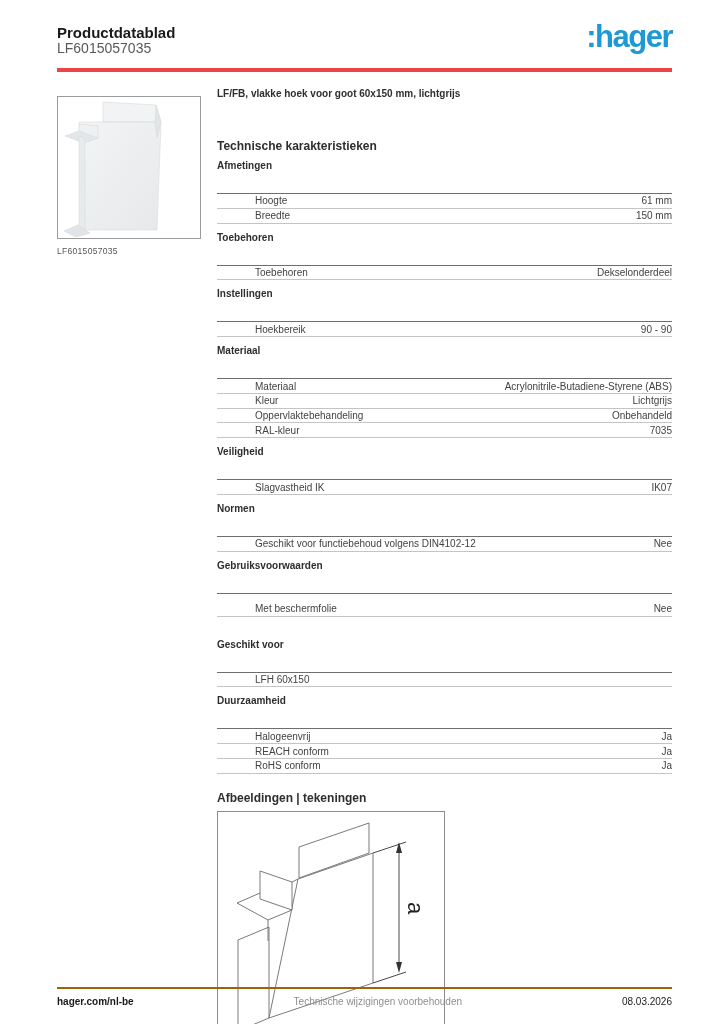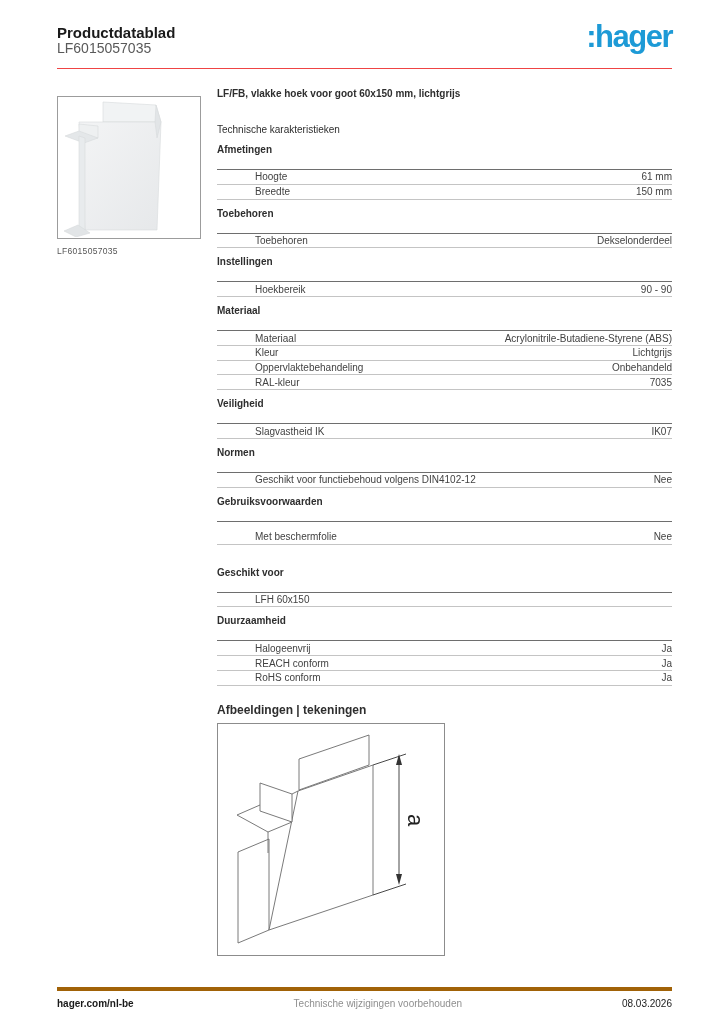--- a/index.html
+++ b/index.html
@@ -5,56 +5,56 @@
   html,body{margin:0;padding:0;}
   body{
     width:724px;height:1024px;position:relative;overflow:hidden;
     background:#ffffff;
     font-family:"Liberation Sans","DejaVu Sans",sans-serif;
     color:#3d3d3d;
   }
   
   .header{
     position:absolute;left:57px;right:52px;top:0;height:68px;
-    border-bottom:1px solid #ef4444;
+    border-bottom:4px solid #ef4444;
   }
   .doc-title{font-size:15px;font-weight:bold;color:#1a1a1a;line-height:15px;margin-top:25px;}
   .doc-ref{font-size:14px;color:#595959;line-height:15px;margin-top:1px;}
   .logo{
     position:absolute;right:0;top:24px;
     font-size:31px;font-weight:bold;letter-spacing:-1.5px;line-height:26px;
   }
   
   .photo-col{position:absolute;left:57px;top:96px;width:144px;}
   .photo-box{width:142px;height:141px;border:1px solid #9c9c9c;background:#fff;}
   .photo-caption{margin-top:7px;font-size:8.5px;color:#555;letter-spacing:.3px;}
   
   .main-col{position:absolute;left:217px;top:88px;width:455px;}
   .product-title{font-size:10px;font-weight:bold;color:#2e2e2e;line-height:12px;}
-  .tech-heading{font-size:10px;font-weight:normal;color:#2e2e2e;line-height:12px;margin-top:24px;}
+  .tech-heading{font-size:12px;font-weight:bold;color:#2e2e2e;line-height:12px;margin-top:40px;}
   .sections{margin-top:5px;}
   .section{margin-top:8px;}
   .section.spaced{margin-top:22px;}
   .section-title{
     font-size:10px;font-weight:bold;color:#2e2e2e;line-height:12px;
-    padding-bottom:13px;border-bottom:1px solid #6e6e6e;
+    padding-bottom:21px;border-bottom:1px solid #6e6e6e;
   }
   .spec-row{
     display:flex;justify-content:space-between;align-items:baseline;
     font-size:10px;color:#424242;line-height:11px;
     padding:1.4px 0;border-bottom:1px solid #c4c4c4;
   }
   .spec-row .lbl{text-align:right;padding-left:38px;}
   .spec-row .val{text-align:right;white-space:nowrap;padding-left:10px;}
   .drawings-heading{font-size:12px;font-weight:bold;color:#2e2e2e;line-height:12px;margin-top:18px;}
   .drawing-box{width:226px;height:231px;border:1px solid #8c8c8c;margin-top:7px;background:#fff;}
   
   .footer{
     position:absolute;left:57px;right:52px;top:987px;
-    border-top:4px solid #a16207;padding-top:7px;
+    border-top:2px solid #a16207;padding-top:7px;
     display:flex;justify-content:space-between;align-items:baseline;
     font-size:10px;
   }
   .footer-left{font-weight:bold;color:#1a1a1a;}
   .footer-center{color:#8f8f8f;}
   .footer-right{font-weight:normal;color:#1a1a1a;}
 </style>
 </head>
 <body>
 

